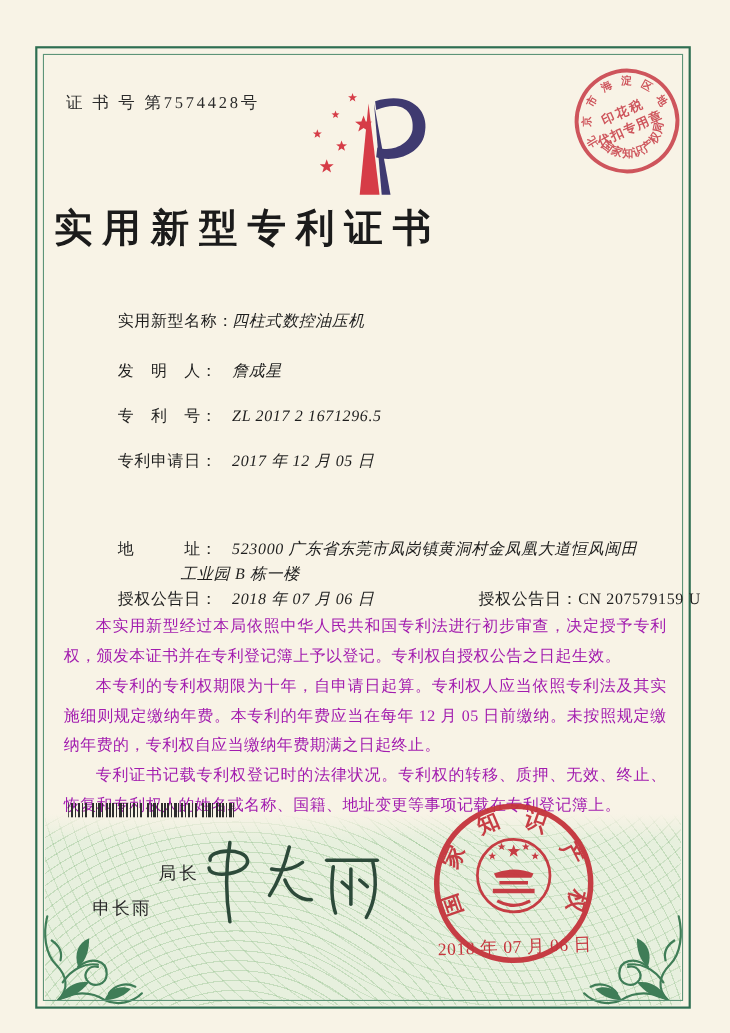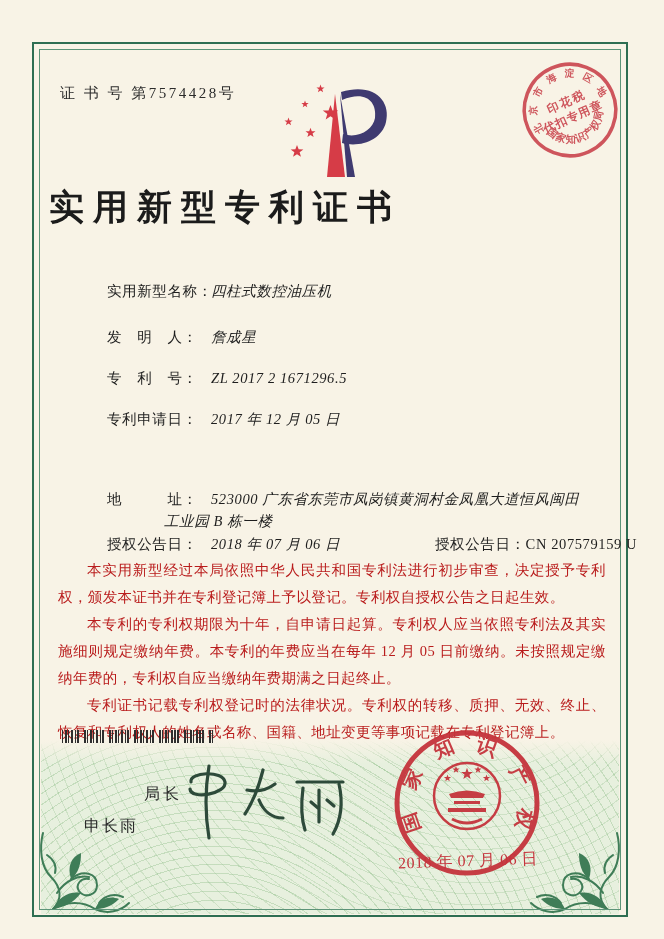--- a/index.html
+++ b/index.html
@@ -25,21 +25,21 @@
   .border-inner{position:absolute;left:39px;top:49px;right:43px;bottom:29px;
     border:1px solid #5d9478;pointer-events:none;}
   .cert-no{position:absolute;left:60px;top:84px;font-size:15px;letter-spacing:2.5px;color:#2b2b2b;}
   .logo{position:absolute;left:278px;top:80px;width:120px;height:108px;}
   .title{position:absolute;left:0;right:0;top:184px;text-align:left;
     font-size:35px;font-weight:700;letter-spacing:9px;text-indent:9px;color:#1b1b1b;margin-left:40px;}
   .f-row{position:absolute;left:60px;font-size:14.5px;letter-spacing:.6px;color:#1e1e1e;white-space:nowrap;}
   .f-label{display:inline-block;width:104px;margin-left:47px;}
   .f-value{display:inline-block;font-style:italic;}
   .body-text{position:absolute;left:58px;top:557px;width:548px;font-size:14.5px;
-    line-height:27px;text-align:justify;color:#b91c1c;letter-spacing:.4px;}
+    line-height:27px;text-align:justify;color:#a21caf;letter-spacing:.4px;}
   .body-text p{margin:0;text-indent:2em;}
   .barcode{position:absolute;left:62px;top:730px;width:152px;height:13px;
     background-image:repeating-linear-gradient(90deg,
       #2e2e2e 0 1px, transparent 1px 2.5px,
       #2e2e2e 2.5px 4.5px, transparent 4.5px 6px,
       #2e2e2e 6px 6.8px, transparent 6.8px 9px,
       #2e2e2e 9px 11px, transparent 11px 12.5px);}
   .director-title{position:absolute;left:100px;top:784px;font-size:16px;letter-spacing:3px;color:#2a2a2a;margin-left:44px;}
   .director-name{position:absolute;left:84px;top:816px;font-size:16px;letter-spacing:2px;color:#2a2a2a;}
   .signature{position:absolute;left:175px;top:756px;width:175px;height:92px;}

